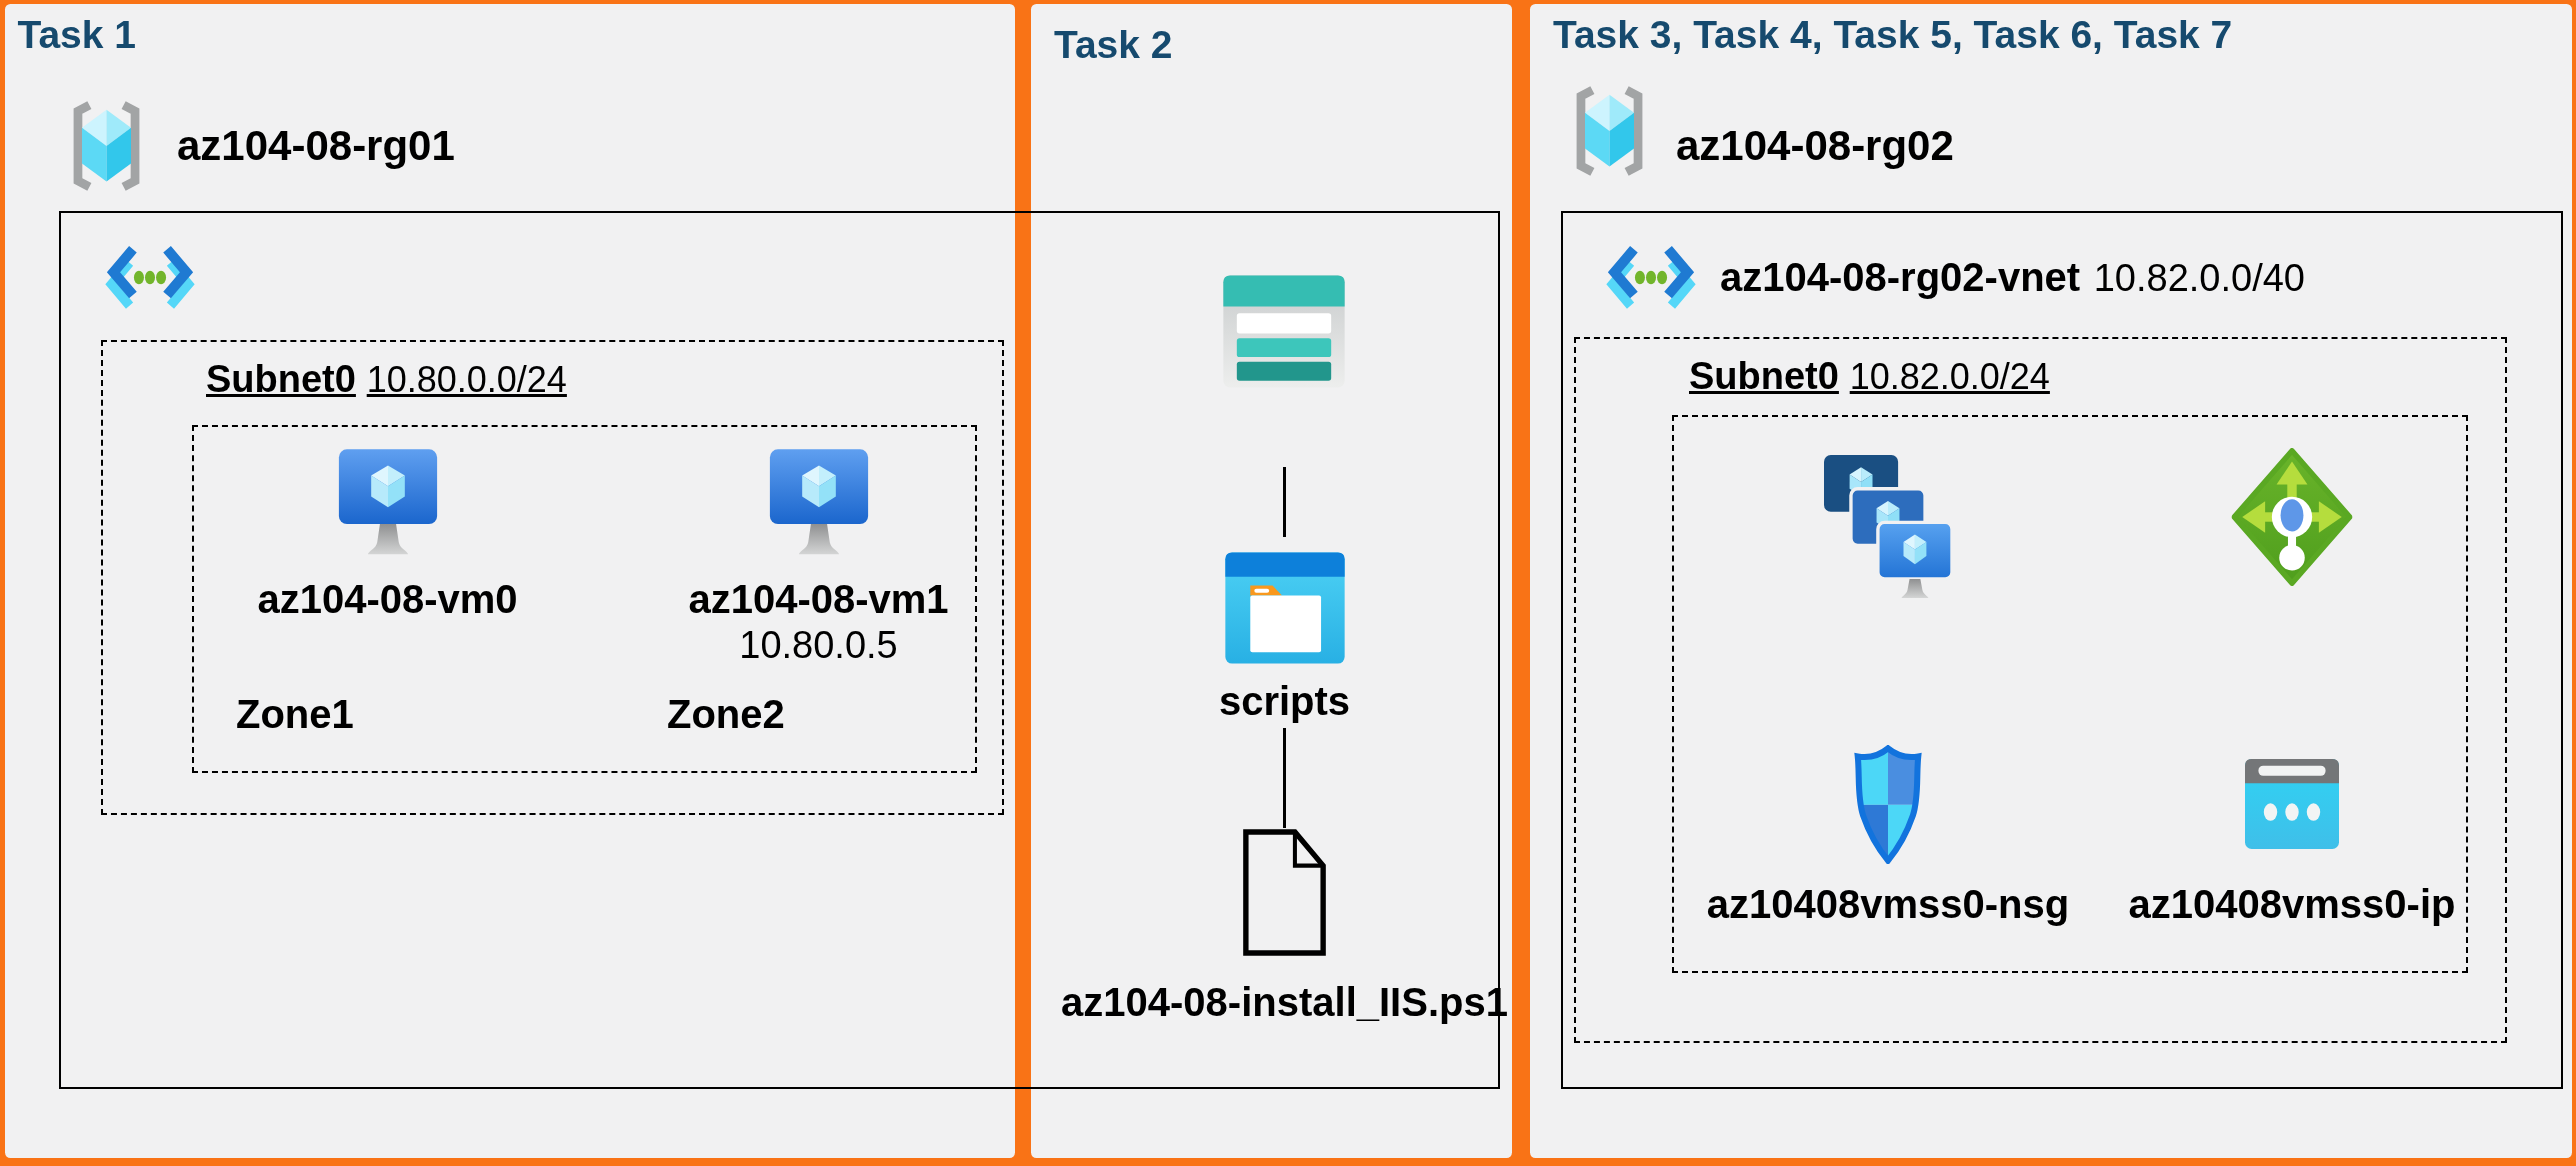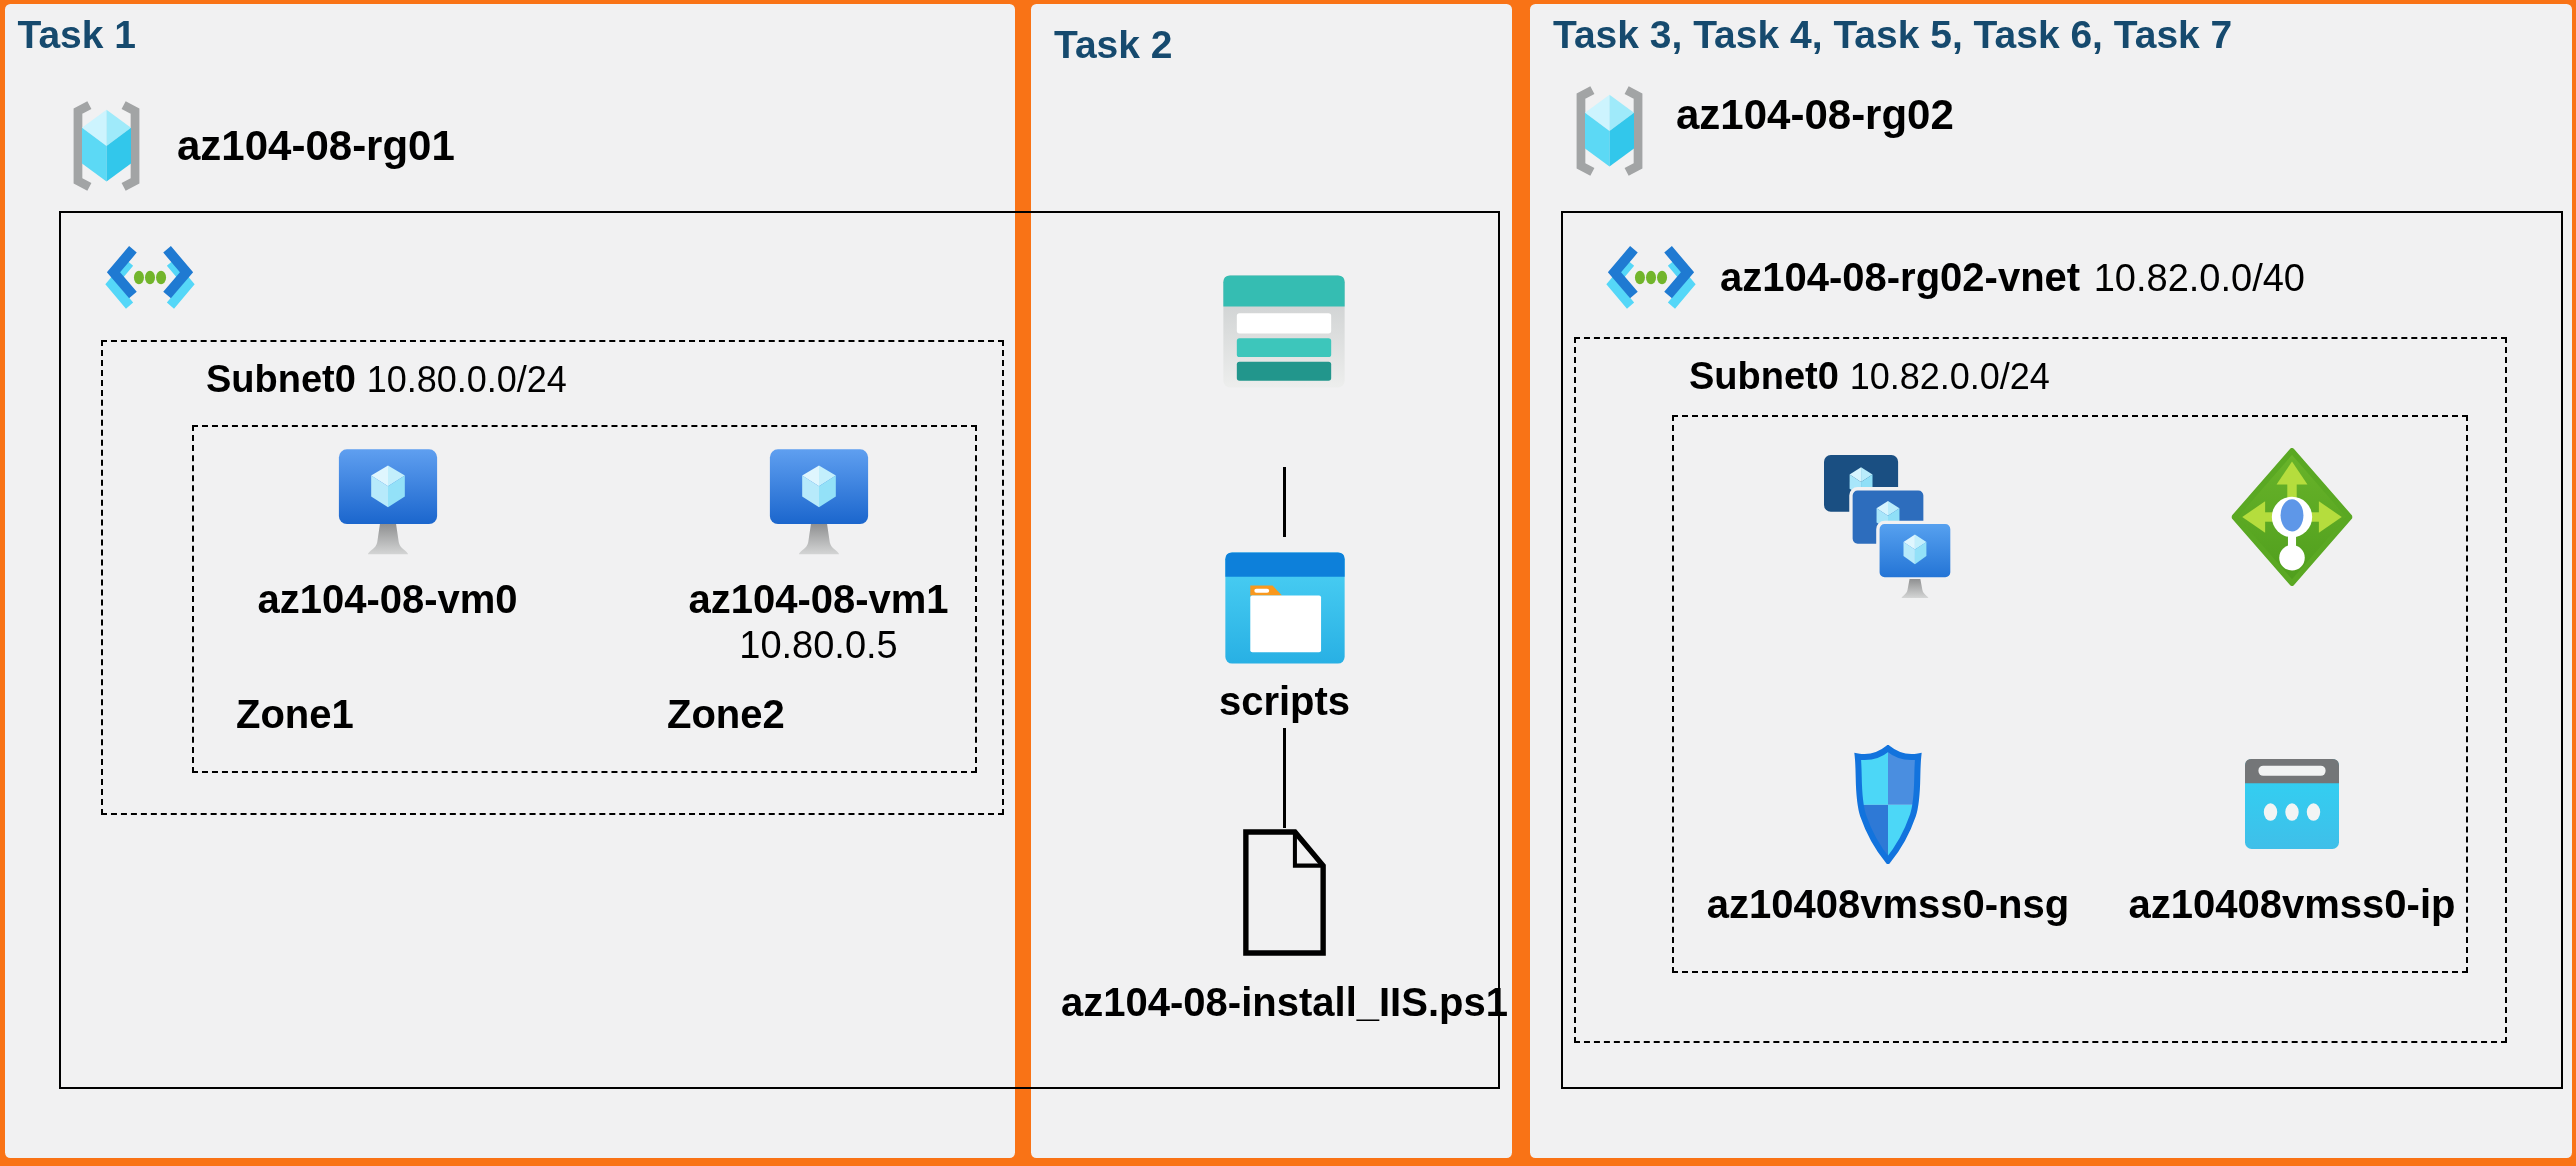--- a/index.html
+++ b/index.html
@@ -7,21 +7,21 @@
   body { font-family:"Liberation Sans", sans-serif; }
   #root { position:relative; width:2576px; height:1166px; background:#f97316; overflow:hidden; }
 
   .panel { position:absolute; top:4px; height:1154px; background:#f1f1f2; border-radius:5.4px; }
   .hdr { position:absolute; font-weight:700; font-size:39px; line-height:51px; color:#164a6e; white-space:nowrap; }
 
   .abs { position:absolute; }
   .biglabel { position:absolute; font-weight:700; font-size:40px; line-height:51px; color:#000; white-space:nowrap; }
   .rglabel  { position:absolute; font-weight:700; font-size:42px; line-height:51px; color:#000; white-space:nowrap; }
   .cidr { font-weight:400; font-size:38px; margin-left:13.5px; }
-  .subnetlabel { position:absolute; font-weight:700; font-size:38px; line-height:49px; color:#000; white-space:nowrap; }
+  .subnetlabel { position:absolute; font-weight:700; font-size:38px; line-height:49px; color:#000; white-space:nowrap;text-decoration:underline; }
   .subnetlabel .cidr { font-size:36px; margin-left:10.8px; }
 
   .solidbox { position:absolute; border:2.7px solid #000; background:transparent; }
   .dashbox  { position:absolute; border:2.7px dashed #000; background:transparent; }
 
   .cell { position:absolute; }
   .cell svg { position:absolute; left:50%; transform:translateX(-50%); }
   .cell .name { position:absolute; left:0; right:0; text-align:center; font-weight:700; font-size:40px; line-height:51px; color:#000; white-space:nowrap; }
   .cell .ip   { position:absolute; left:0; right:0; text-align:center; font-weight:400; font-size:38px; line-height:47px; color:#000; white-space:nowrap; }
   .cell .zone { position:absolute; left:0; right:0; text-align:left; font-weight:700; font-size:40px; line-height:51px; color:#000; white-space:nowrap; }
@@ -53,21 +53,21 @@
   <div class="rglabel" style="left:177px; top:120px;">az104-08-rg01</div>
 
   <svg class="abs" style="left:1564px; top:84px;" width="91" height="94" viewBox="0 0 135 140">
     <path d="M42,9 L25,18 V122 L42,131" stroke="#a2a4a5" stroke-width="13" fill="none"></path>
     <path d="M93,9 L110,18 V122 L93,131" stroke="#a2a4a5" stroke-width="13" fill="none"></path>
     <polygon points="31,43 67.5,16 67.5,70" fill="#cdf4fe"></polygon>
     <polygon points="104,43 67.5,16 67.5,70" fill="#9feafa"></polygon>
     <polygon points="31,43 67.5,70 67.5,123 31,96" fill="#5cd9f5"></polygon>
     <polygon points="104,43 67.5,70 67.5,123 104,96" fill="#32c7eb"></polygon>
   </svg>
-  <div class="rglabel" style="left:1676px; top:89px;">az104-08-rg02</div>
+  <div class="rglabel" style="left:1676px; top:120px;">az104-08-rg02</div>
 
   <div class="solidbox" style="left:59px; top:211px; width:1441px; height:878px;"></div>
   <div class="solidbox" style="left:1561px; top:211px; width:1002px; height:878px;"></div>
 
   <svg class="abs" style="left:98px; top:244px;" width="104" height="69" viewBox="0 0 155 103">
     <path d="M47,28 L20,60 L47,92" stroke="#55d7f8" stroke-width="14" fill="none"></path>
     <path d="M108,28 L135,60 L108,92" stroke="#55d7f8" stroke-width="14" fill="none"></path>
     <path d="M52,8 L23,42 L52,76" stroke="#1f7ad2" stroke-width="15" fill="none"></path>
     <path d="M103,8 L132,42 L103,76" stroke="#1f7ad2" stroke-width="15" fill="none"></path>
     <ellipse cx="61" cy="50" rx="7.5" ry="10" fill="#72b52c"></ellipse>

